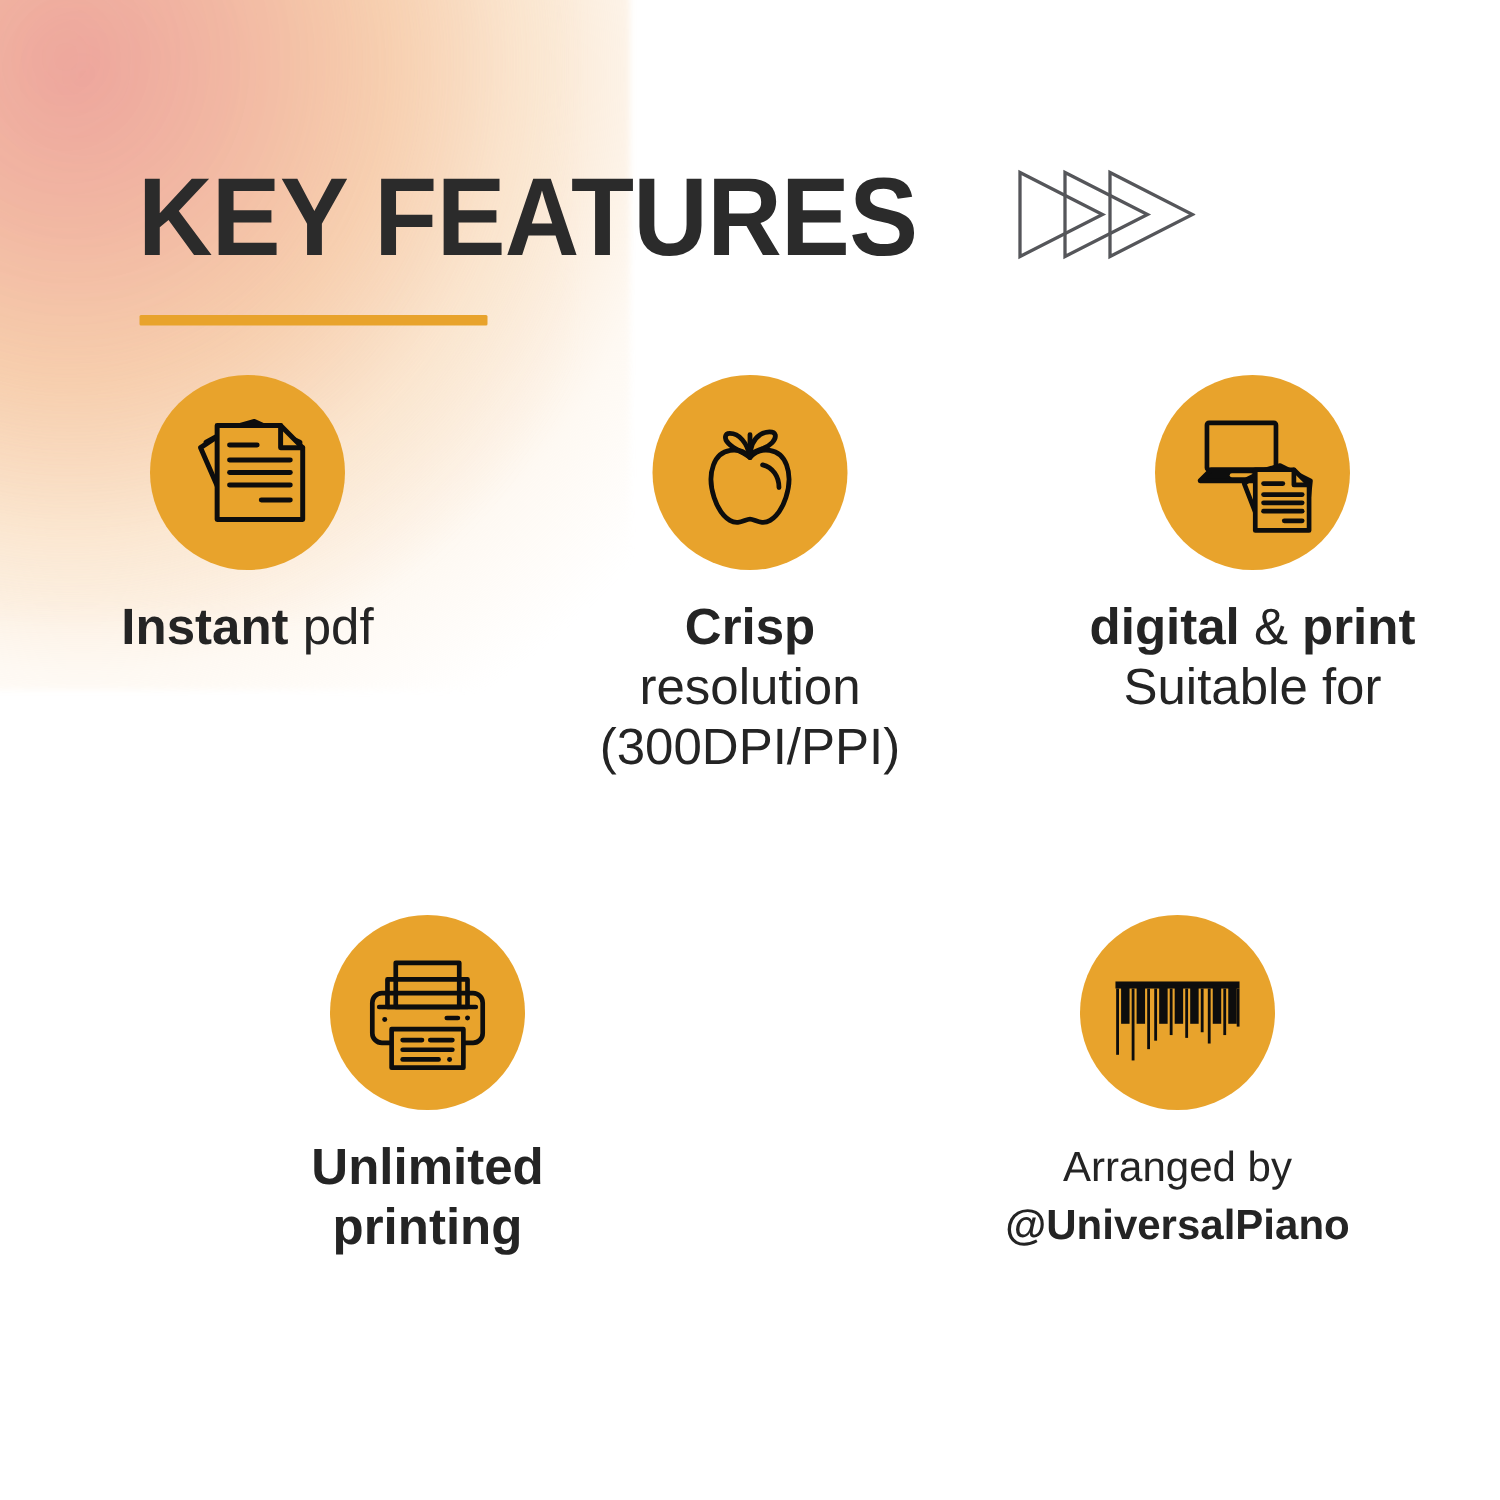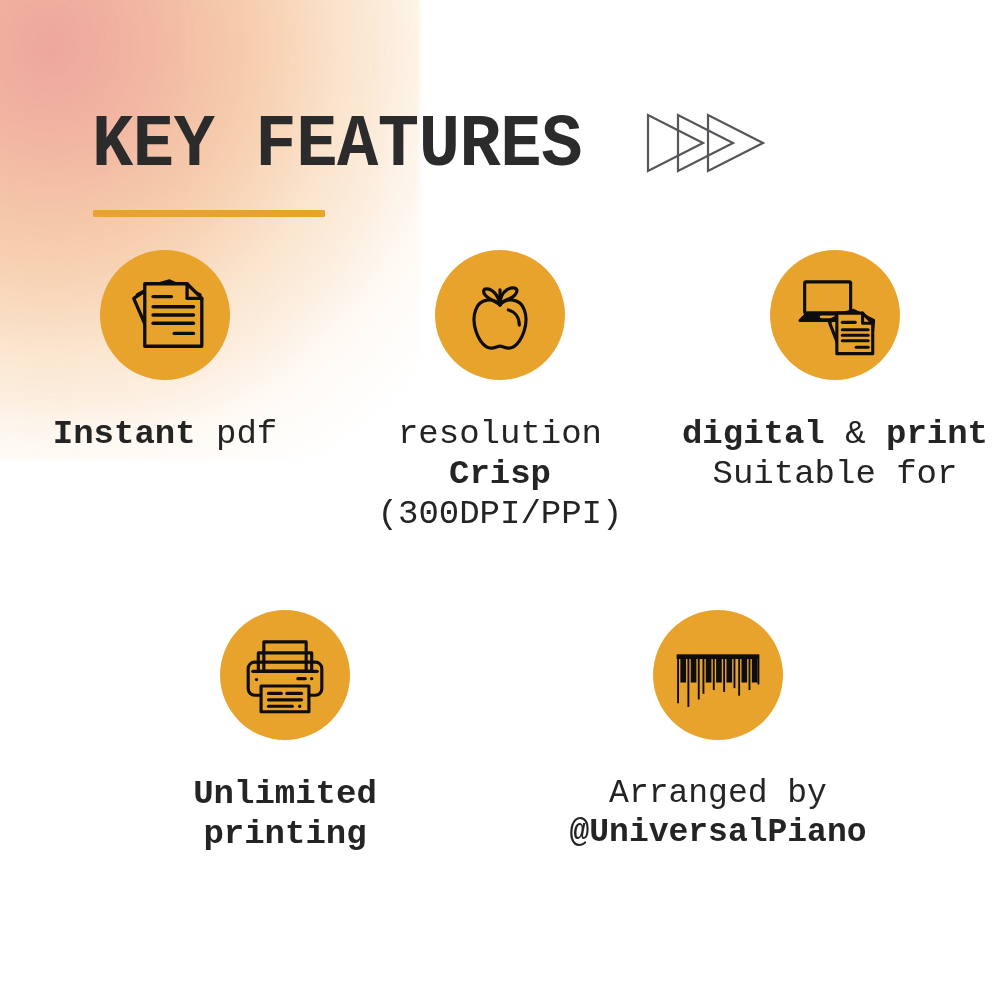--- a/index.html
+++ b/index.html
@@ -50,21 +50,20 @@
         rgba(252,228,200,0.22) 62%,
         rgba(255,255,255,0) 82%);
     filter: blur(6px);
   }
 
   #page {
     position: relative;
     z-index: 2;
     width: 1000px;
     height: 1000px;
-    font-family: Liberation Mono, monospace;
   }
 
   
   .header {
     position: absolute;
     left: 92px;
     top: 108px;
     display: flex;
     align-items: center;
   }
@@ -92,27 +91,26 @@
     border-radius: 1px;
   }
 
   
   .row {
     position: absolute;
     display: flex;
     width: 1000px;
   }
   .row-1 { left: 0; top: 250px; }
-  .row-2 { left: 0; top: 610px; }
+  .row-2 { left: 0; top: 610px; justify-content: space-between; }
 
   .feature {
     display: flex;
     flex-direction: column;
     align-items: center;
-    gap: 16px;
   }
 
   .icon-circle {
     width: 130px;
     height: 130px;
     border-radius: 50%;
     background: #e8a32c;
     display: flex;
     align-items: center;
     justify-content: center;
@@ -131,21 +129,21 @@
 
   
   .col-1 { width: 330px; }
   .col-2 { width: 340px; }
   .col-3 { width: 330px; }
 
   
   .col-4 { width: 290px; margin-left: 140px; }
   .col-5 { width: 430px; margin-left: 73px; }
 
-  .caption-small { font-size: 33px; line-height: 39px; }
+  .caption-small { font-size: 28px; line-height: 39px; }
 </style>
 </head>
 <body>
 
 <div id="bg-gradient"></div>
 <div id="bg-gradient-2"></div>
 
 <div id="page">
 
   <div class="header">
@@ -186,22 +184,22 @@
       <div class="icon-circle">
         <svg width="84" height="84" viewBox="0 0 100 100" fill="none" stroke="#0d0d0d" stroke-width="3.8" stroke-linejoin="round" stroke-linecap="round">
           <path d="M50 38 C42 29 26 30 21 44 C15 60 24 82 34 88 C41 92 46 87 50 87 C54 87 59 92 66 88 C76 82 85 60 79 44 C74 30 58 29 50 38 Z"></path>
           <path d="M50 38 C50 30 52 24 58 20 C63 17 69 17 70 20 C71 24 66 29 60 31 C55 33 51 34 50 38 Z"></path>
           <path d="M50 38 C45 34 38 32 33 27 C29 23 30 19 34 19 C41 19 48 26 50 38 Z"></path>
           <path d="M50 20 L50 38"></path>
           <path d="M60 44 C68 46 73 53 73 62"></path>
         </svg>
       </div>
       <div class="caption">
+          <div><span class="b">Crisp</span></div>
           <div><span>resolution</span></div>
-          <div><span class="b">Crisp</span></div>
           <div><span>(300DPI/PPI)</span></div>
         </div>
     </div>
 
     <div class="feature col-3">
       <div class="icon-circle">
         <svg width="92" height="92" viewBox="0 0 100 100" fill="none" stroke="#0d0d0d" stroke-width="3.4" stroke-linejoin="round" stroke-linecap="round">
           <rect x="17" y="14" width="50" height="34" rx="1.5"></rect>
           <path d="M12 56 L20 48 L64 48 L72 56 Z" fill="#0d0d0d"></path>
           <path d="M35 52 L49 52" stroke="#e8a32c" stroke-width="3"></path>

